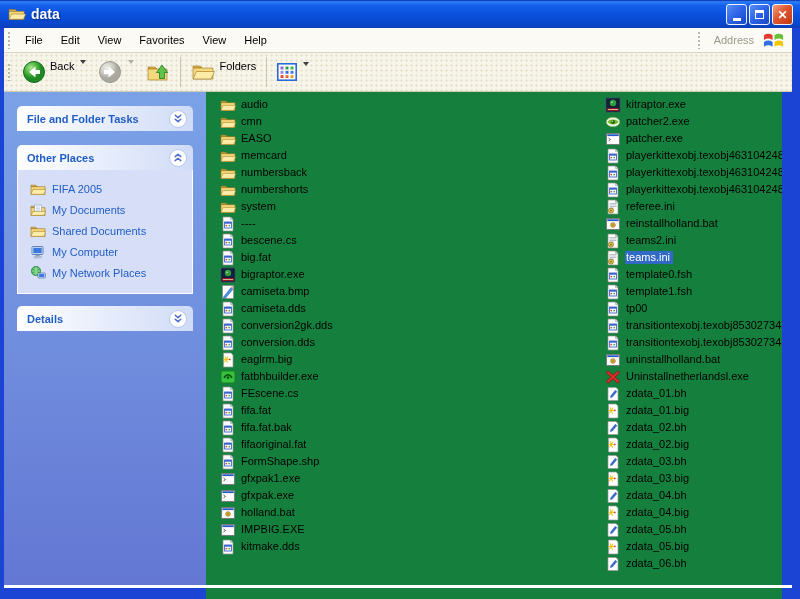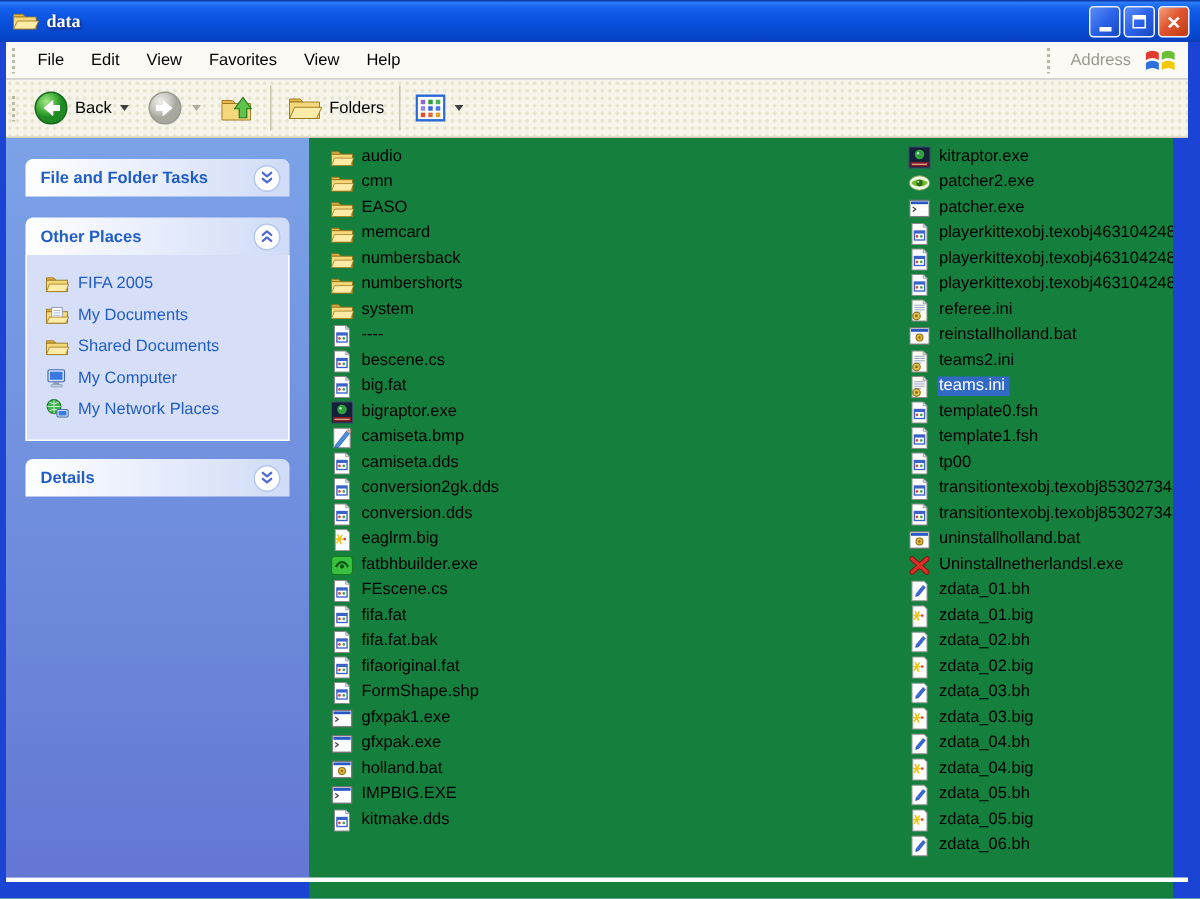--- a/index.html
+++ b/index.html
@@ -6,21 +6,21 @@
   html,body { width:800px; height:599px; }
   body { font-family:"Liberation Sans", sans-serif; font-size:11px; }
 
   .window { position:relative; width:800px; height:599px; background:#1c44d4; overflow:hidden; }
 
   
   .titlebar { position:absolute; top:0; left:0; width:800px; height:28px;
     background:linear-gradient(180deg,#0b2a9b 0%,#2a7df8 6%,#1460ec 20%,#0a51de 50%,#0747cc 85%,#0d3eb8 100%);
     display:flex; align-items:center; padding:0 6px; }
   .title-icon { width:18px; height:16px; margin:0 5px 0 2px; }
-  .title-text { color:#fff; font-weight:bold; font-size:12px; text-shadow:1px 1px 2px #0a2a80;font-family:Liberation Serif, serif; }
+  .title-text { color:#fff; font-weight:bold; font-size:14px; text-shadow:1px 1px 2px #0a2a80; }
   .win-buttons { position:absolute; right:7px; top:4px; display:flex; gap:2px; }
   .wbtn { width:21px; height:21px; border:1px solid #eef2ff; border-radius:3px;
     background:linear-gradient(135deg,#5a8ef6 0%,#2b63e8 50%,#1847c0 100%);
     color:#fff; display:flex; align-items:center; justify-content:center; }
   .wbtn.close { background:linear-gradient(135deg,#f1a27c 0%,#e0552f 45%,#c03a12 100%); }
   .glyph-min { display:block; width:8px; height:3px; background:#fff; margin-top:10px; }
   .glyph-max { display:block; width:9px; height:9px; border:1px solid #fff; border-top:3px solid #fff; }
   .glyph-x { color:#fff; font-weight:bold; font-size:12px; line-height:1; }
 
   
@@ -33,21 +33,21 @@
   .menu-spacer { flex:1; }
   .address-label { color:#9b998c; padding:0 8px; }
   .winlogo { width:24px; height:21px; margin-right:6px; }
 
   
   .toolbar { position:absolute; top:53px; left:4px; width:788px; height:39px;
     background:#f7f5ea;
     background-image:radial-gradient(#e7e3cf 1px, transparent 1.2px);
     background-size:5px 5px;
     border-bottom:1px solid #cfccb8; display:flex; align-items:center; }
-  .tbtn { display:flex; align-items:center; gap:4px; padding:3px 6px; border-radius:3px; }
+  .tbtn { display:flex; align-items:flex-start; gap:4px; padding:3px 6px; border-radius:3px; }
   .tbtn .tlabel { color:#000; }
   .tsep { width:1px; height:30px; background:#cac6b0; margin:0 4px; }
   .drop-arrow { width:0; height:0; border-left:3px solid transparent; border-right:3px solid transparent; border-top:4px solid #404040; margin-left:2px; }
   .drop-arrow.dis { border-top-color:#b0aea0; }
   .icon24 { width:24px; height:24px; }
   .icon20 { width:20px; height:20px; }
 
   
   .sidebar { position:absolute; top:92px; left:4px; width:202px; height:493px;
     background:linear-gradient(180deg,#7ba2e7 0%,#6f8cdd 55%,#6377d3 100%); }

